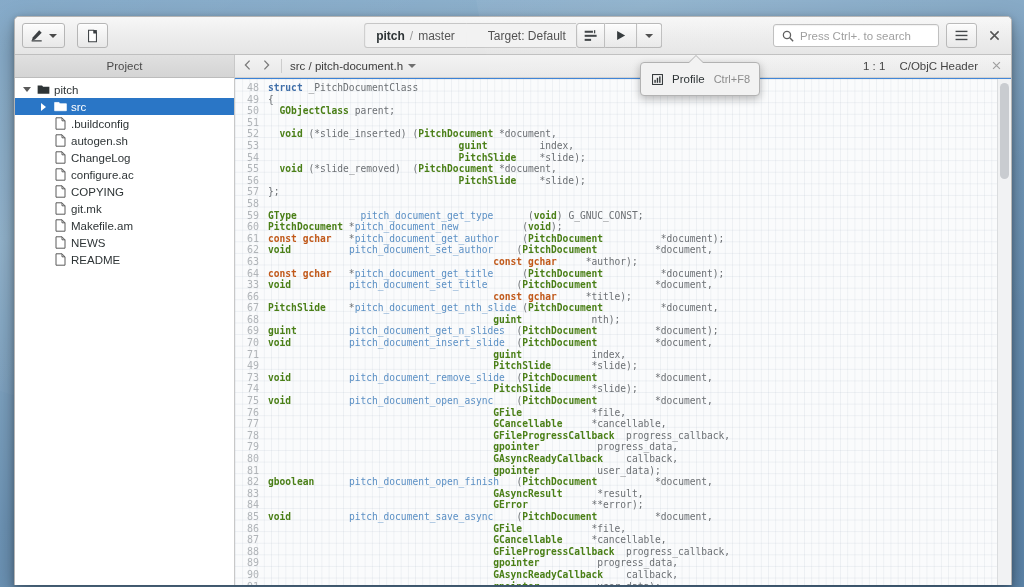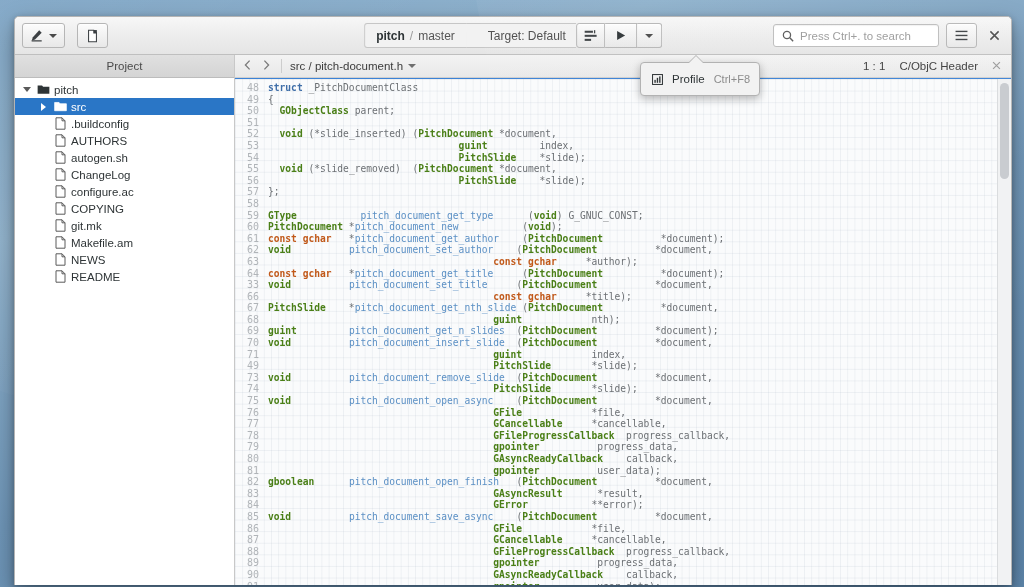--- a/index.html
+++ b/index.html
@@ -394,30 +394,20 @@
             </div>
             <div class="tree-row indent2">
               <span class="tw"></span>
               <span class="ticon">
                 <svg width="11" height="13" viewBox="0 0 11 13">
                   <path d="M1 0.8 H7 L10 3.8 V12.2 H1 Z" fill="#ffffff" stroke="#5a5a5a" stroke-width="1"></path>
                   <path d="M7 0.8 V3.8 H10" fill="none" stroke="#5a5a5a" stroke-width="1"></path>
                 </svg>
               </span>
               <span>.buildconfig</span>
-            </div>
-            <div class="tree-row indent2">
-              <span class="tw"></span>
-              <span class="ticon">
-                <svg width="11" height="13" viewBox="0 0 11 13">
-                  <path d="M1 0.8 H7 L10 3.8 V12.2 H1 Z" fill="#ffffff" stroke="#5a5a5a" stroke-width="1"></path>
-                  <path d="M7 0.8 V3.8 H10" fill="none" stroke="#5a5a5a" stroke-width="1"></path>
-                </svg>
-              </span>
-              <span>AUTHORS</span>
             </div>
             <div class="tree-row indent2">
               <span class="tw"></span>
               <span class="ticon">
                 <svg width="11" height="13" viewBox="0 0 11 13">
                   <path d="M1 0.8 H7 L10 3.8 V12.2 H1 Z" fill="#ffffff" stroke="#5a5a5a" stroke-width="1"></path>
                   <path d="M7 0.8 V3.8 H10" fill="none" stroke="#5a5a5a" stroke-width="1"></path>
                 </svg>
               </span>
               <span>autogen.sh</span>

